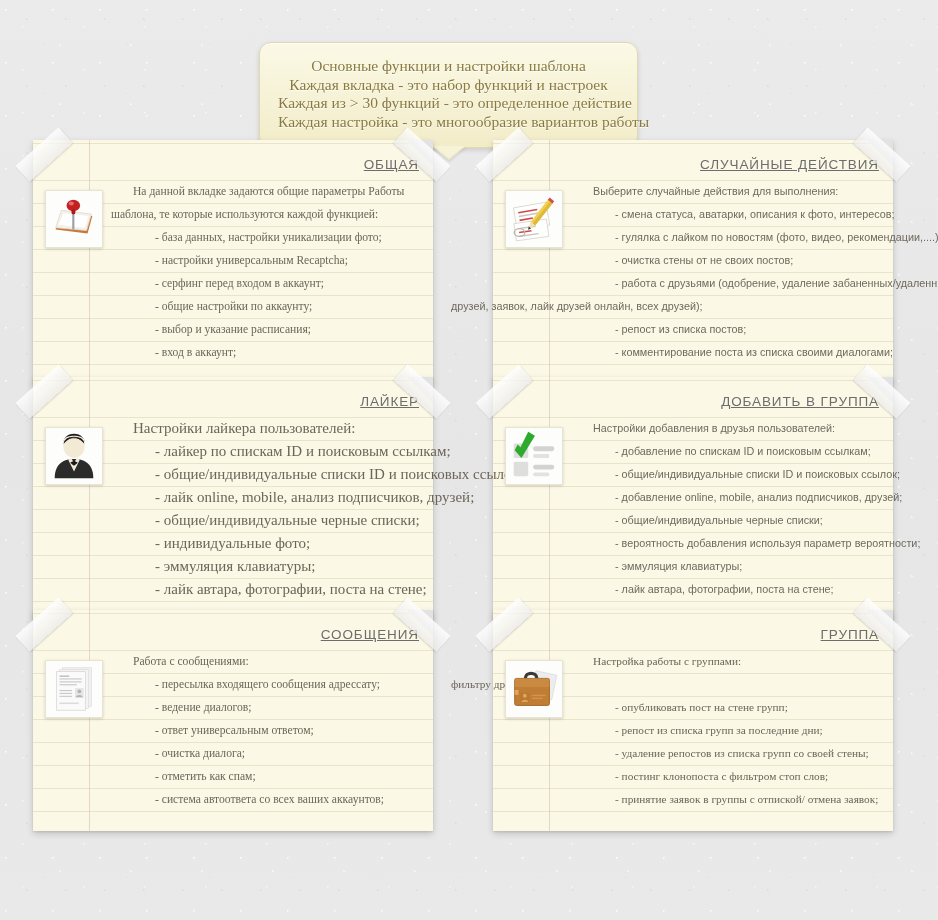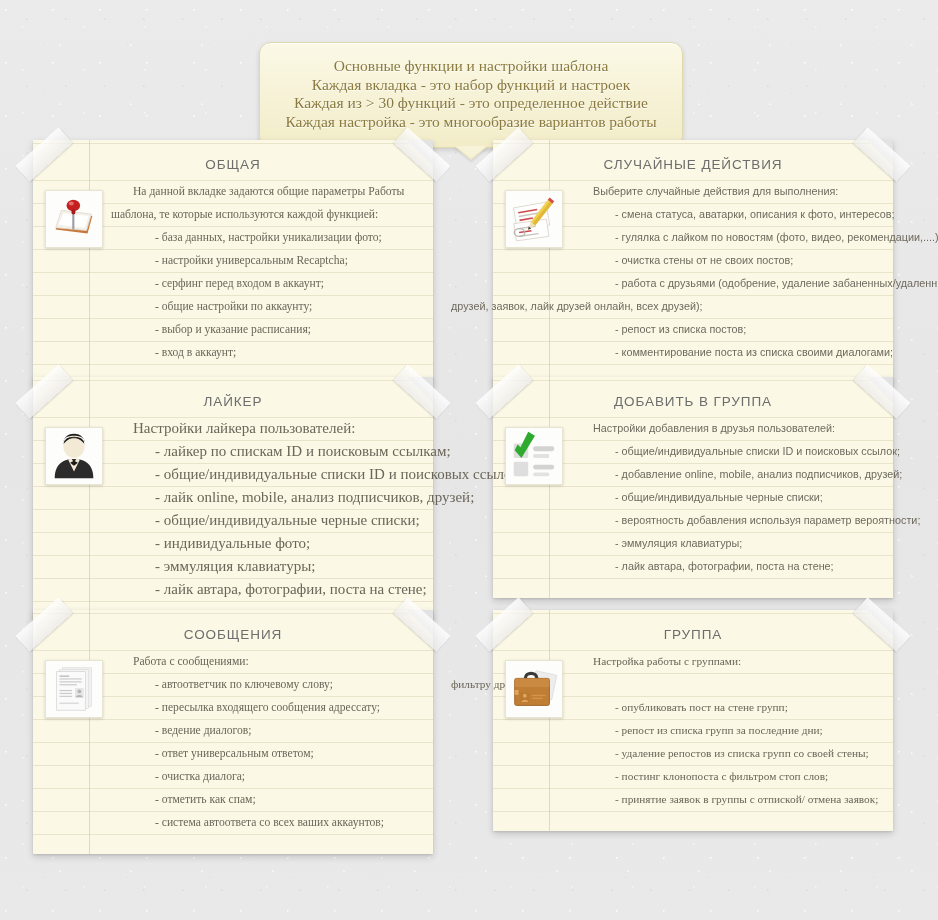--- a/index.html
+++ b/index.html
@@ -20,21 +20,21 @@
       radial-gradient(circle at 53% 91%, rgba(220,220,220,0.5) 0 1px, transparent 1px),
       linear-gradient(180deg, #ebebeb 0%, #e6e6e6 50%, #e9e9e9 100%);
     background-size: 47px 53px, 61px 43px, 39px 67px, 71px 59px, 83px 49px, 100% 100%;
   }
 
   
   .banner-wrap {
     position: absolute;
     left: 259px;
     top: 42px;
-    width: 424px;
+    width: 379px;
   }
   .banner {
     position: relative;
     background: linear-gradient(180deg, #fbf9e6 0%, #f7f3d9 45%, #f2ecc8 100%);
     border: 1px solid #e0d9ae;
     border-radius: 12px;
     padding: 14px 18px 16px;
     text-align: center;
     box-shadow: 0 2px 5px rgba(0,0,0,0.13), inset 0 1px 0 rgba(255,255,255,0.85);
   }
@@ -124,28 +124,29 @@
     box-shadow: 0 1px 2px rgba(0,0,0,0.16);
     z-index: 6;
     opacity: 0.93;
   }
   .tape-left  { left: -18px; top: 4px;  transform: rotate(-42deg); }
   .tape-right { right: -18px; top: 4px; transform: rotate(42deg); }
 
   .card-title {
     position: relative;
     z-index: 2;
-    text-align: center;
+    text-align: right;
     font-family: "Liberation Sans", "DejaVu Sans", sans-serif;
     font-size: 13.5px;
     letter-spacing: 0.9px;
     color: #6d6d6d;
     margin: 6px 0 6px 0;
     height: 18px;
     line-height: 18px;
+    text-decoration: underline;
   }
 
   .card-body {
     position: relative;
     z-index: 2;
     margin-left: 64px;
     margin-right: 4px;
   }
   .card-icon {
     position: absolute;
@@ -317,20 +318,21 @@
             <rect x="8" y="16" width="15" height="15" rx="1.5" fill="#dedede"></rect>
             <rect x="8" y="35" width="15" height="15" rx="1.5" fill="#dedede"></rect>
             <rect x="28" y="19" width="22" height="5" rx="2.5" fill="#d3d3d3"></rect>
             <rect x="28" y="27" width="17" height="4" rx="2" fill="#e2e2e2"></rect>
             <rect x="28" y="38" width="22" height="5" rx="2.5" fill="#d3d3d3"></rect>
             <rect x="28" y="46" width="17" height="4" rx="2" fill="#e2e2e2"></rect>
             <path d="M9 23 L16 31 L30 8 L23 4 L15 20 L12 17 Z" fill="#2eaa2e"></path>
           </svg>
         </span>
         <div class="card-line lead">Настройки добавления в друзья пользователей:</div>
+        <div class="card-line item">- добавление по спискам ID и поисковым ссылкам;</div>
         <div class="card-line item">- общие/индивидуальные списки ID и поисковых ссылок;</div>
         <div class="card-line item">- добавление online, mobile, анализ подписчиков, друзей;</div>
         <div class="card-line item">- общие/индивидуальные черные списки;</div>
         <div class="card-line item">- вероятность добавления используя параметр вероятности;</div>
         <div class="card-line item">- эммуляция клавиатуры;</div>
         <div class="card-line item">- лайк автара, фотографии, поста на стене;</div>
       </div>
     </div>
   </div>
 
@@ -354,21 +356,20 @@
             <rect x="14" y="30" width="13" height="1.2" fill="#c9c9c9"></rect>
             <rect x="14" y="33" width="13" height="1.2" fill="#c9c9c9"></rect>
             <rect x="14" y="36" width="13" height="1.2" fill="#c9c9c9"></rect>
             <rect x="30" y="28" width="9" height="10" fill="#e6e6e6"></rect>
             <circle cx="34.5" cy="31.5" r="2" fill="#b5b5b5"></circle>
             <path d="M30.8 37.5 C31.4 34.4 37.6 34.4 38.2 37.5 Z" fill="#b5b5b5"></path>
             <rect x="14" y="43" width="20" height="1.6" fill="#dcdcdc"></rect>
           </svg>
         </span>
         <div class="card-line lead">Работа с сообщениями:</div>
-        <div class="card-line item">- автоответчик по ключевому слову;</div>
         <div class="card-line item">- пересылка входящего сообщения адрессату;</div>
         <div class="card-line item">- ведение диалогов;</div>
         <div class="card-line item">- ответ универсальным ответом;</div>
         <div class="card-line item">- очистка диалога;</div>
         <div class="card-line item">- отметить как спам;</div>
         <div class="card-line item">- система автоответа со всех ваших аккаунтов;</div>
       </div>
     </div>
   </div>
 

